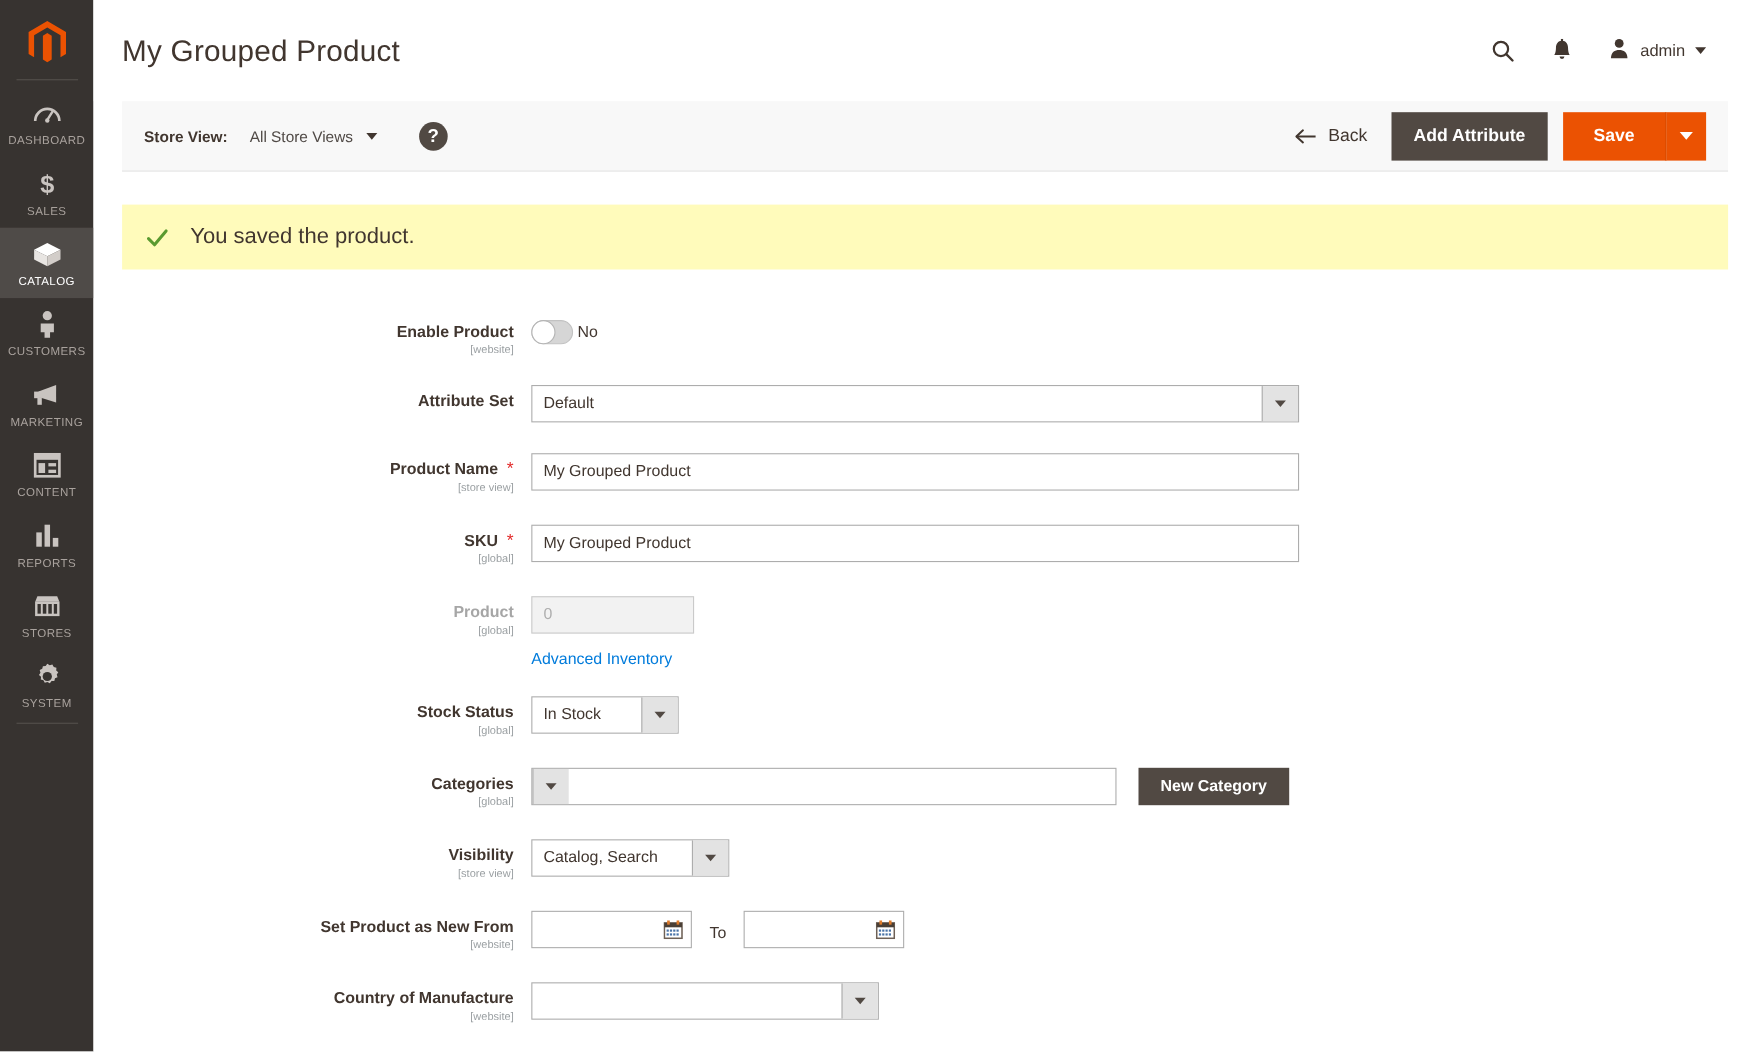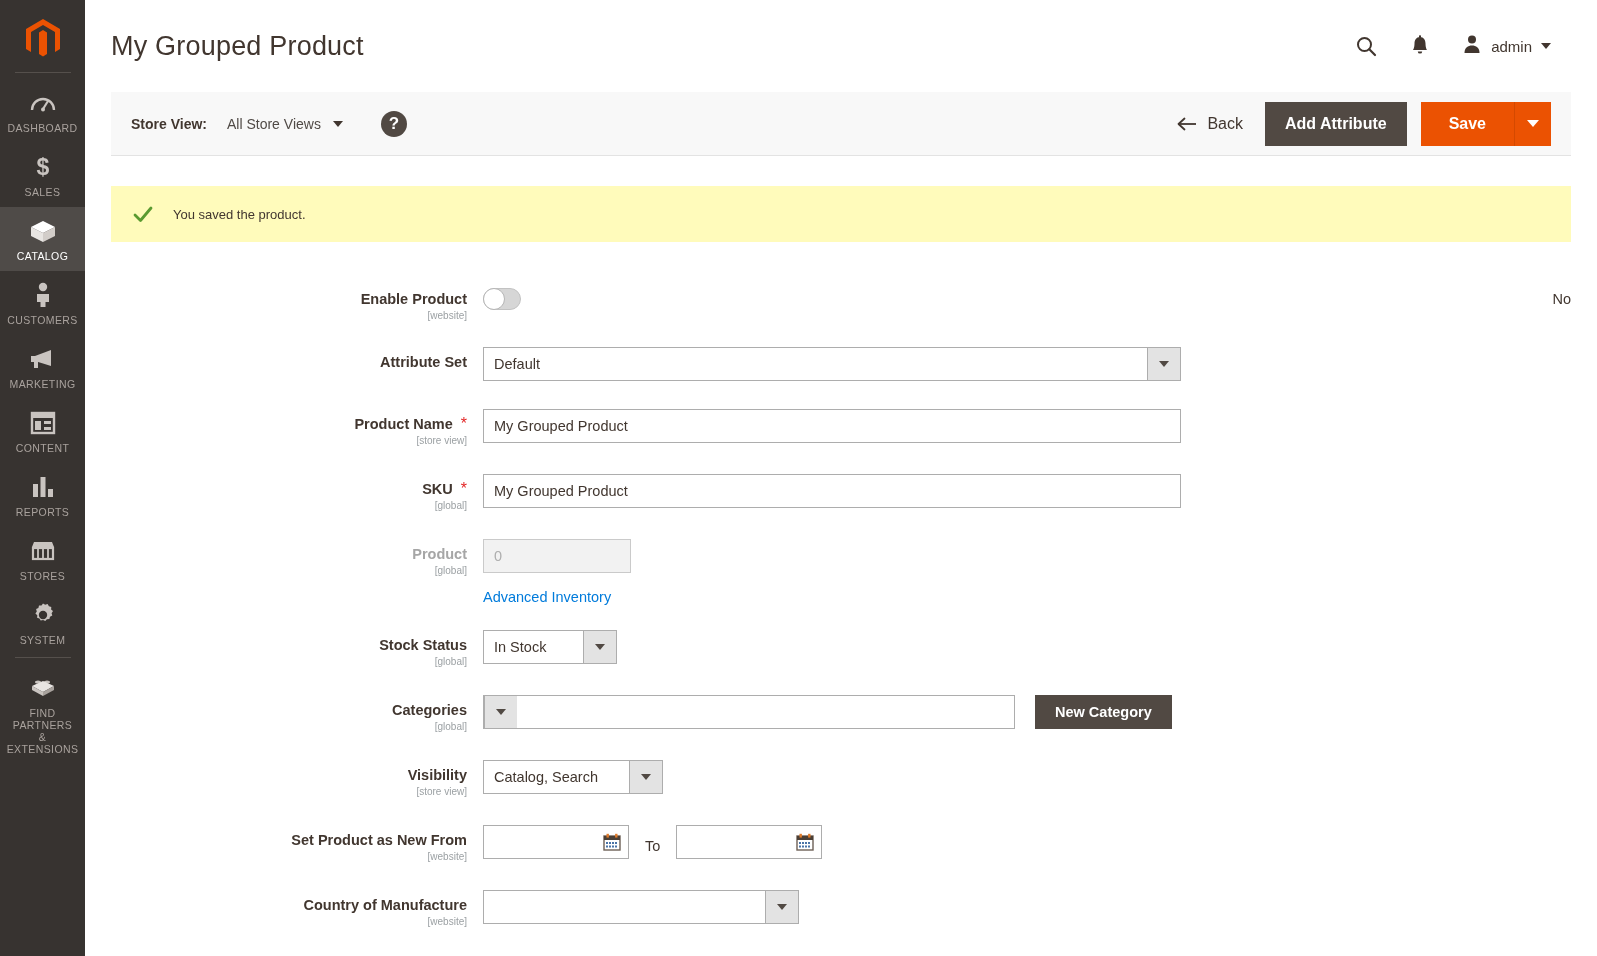--- a/index.html
+++ b/index.html
@@ -88,38 +88,38 @@
   }
   .caret-white { width: 0; height: 0; border-left: 6px solid transparent; border-right: 6px solid transparent; border-top: 7px solid #fff; }
 
   
   .msg-wrap { margin: 30px 26px 0 26px; }
   .msg-success {
     background: #fffbbb; padding: 18px 22px;
     display: flex; align-items: center; gap: 20px;
   }
   .msg-check { width: 20px; height: 20px; flex-shrink: 0; }
-  .msg-text { font-size: 13px; color: #41362f; }
+  .msg-text { font-size: 20px; color: #41362f; }
 
   
   .form-area { padding: 42px 26px 0 26px; }
   .frow { display: flex; align-items: flex-start; margin-bottom: 0; }
   .flabel {
     width: 372px; min-width: 372px; text-align: right;
     padding-right: 16px; padding-top: 7px;
     display: flex; flex-direction: column; align-items: flex-end;
   }
   .flabel-line { display: flex; align-items: baseline; gap: 8px; }
   .flabel-text { font-size: 14.5px; font-weight: bold; color: #41362f; }
   .flabel-text.muted { color: #a6a6a6; }
   .req-star { color: #e22626; font-size: 16px; line-height: 1; }
   .fscope { font-size: 10px; color: #9ba0a3; margin-top: 3px; }
   .fctl { flex: 1; padding-top: 0; }
 
-  .toggle-row { display: flex; align-items: center; gap: 4px; padding-top: 4px; justify-content: space-between; }
+  .toggle-row { display: flex; align-items: center; gap: 4px; padding-top: 4px; }
   .toggle {
     width: 38px; height: 22px; border-radius: 11px;
     background: #d6d6d6; border: 1px solid #c2c2c2;
     position: relative; cursor: pointer;
   }
   .toggle .knob {
     position: absolute; top: -1px; left: -1px;
     width: 22px; height: 22px; border-radius: 50%;
     background: #ffffff; border: 1px solid #b5b5b5;
   }
@@ -269,33 +269,20 @@
         <svg width="26" height="26" viewBox="0 0 26 26">
           <path d="M13 1.5 l2.2 1.3 2.4-.7 1.3 2.2 2.4.7 -.2 2.5 1.9 1.6 -1.4 2.1 .7 2.4 -2.3 1.1 -.6 2.4 -2.5 .1 -1.6 1.9 -2.2-1.2 -2.4 .7 -1.2-2.2 -2.4-.7 .2-2.5 -1.9-1.6 1.4-2.1 -.7-2.4 2.3-1.1 .6-2.4 2.5-.1z" fill="#c9c4c0"></path>
           <circle cx="13" cy="13" r="4.2" fill="#373330"></circle>
         </svg>
       </span>
       <span class="nav-label">SYSTEM</span>
     </div>
 
     <div class="sb-divider"></div>
 
-    <div class="nav-item">
-      <span class="nav-icon">
-        <svg width="28" height="22" viewBox="0 0 28 22">
-          <ellipse cx="9" cy="5" rx="3" ry="1.6" fill="#c9c4c0"></ellipse>
-          <ellipse cx="18" cy="5" rx="3" ry="1.6" fill="#c9c4c0"></ellipse>
-          <polygon points="3,9 14,4 25,9 14,15" fill="#e8e5e2"></polygon>
-          <polygon points="3,9 14,15 14,19 3,13" fill="#c9c4c0"></polygon>
-          <polygon points="25,9 14,15 14,19 25,13" fill="#a8a29d"></polygon>
-        </svg>
-      </span>
-      <span class="nav-label" style="white-space:pre-line">FIND PARTNERS
-&amp; EXTENSIONS</span>
-    </div>
   </nav>
 
   <div class="main">
 
     <div class="page-header">
       <div class="page-title">My Grouped Product</div>
       <div class="header-spacer"></div>
       <div class="header-tools">
         <span class="hdr-icon">
           <svg width="22" height="22" viewBox="0 0 22 22">

